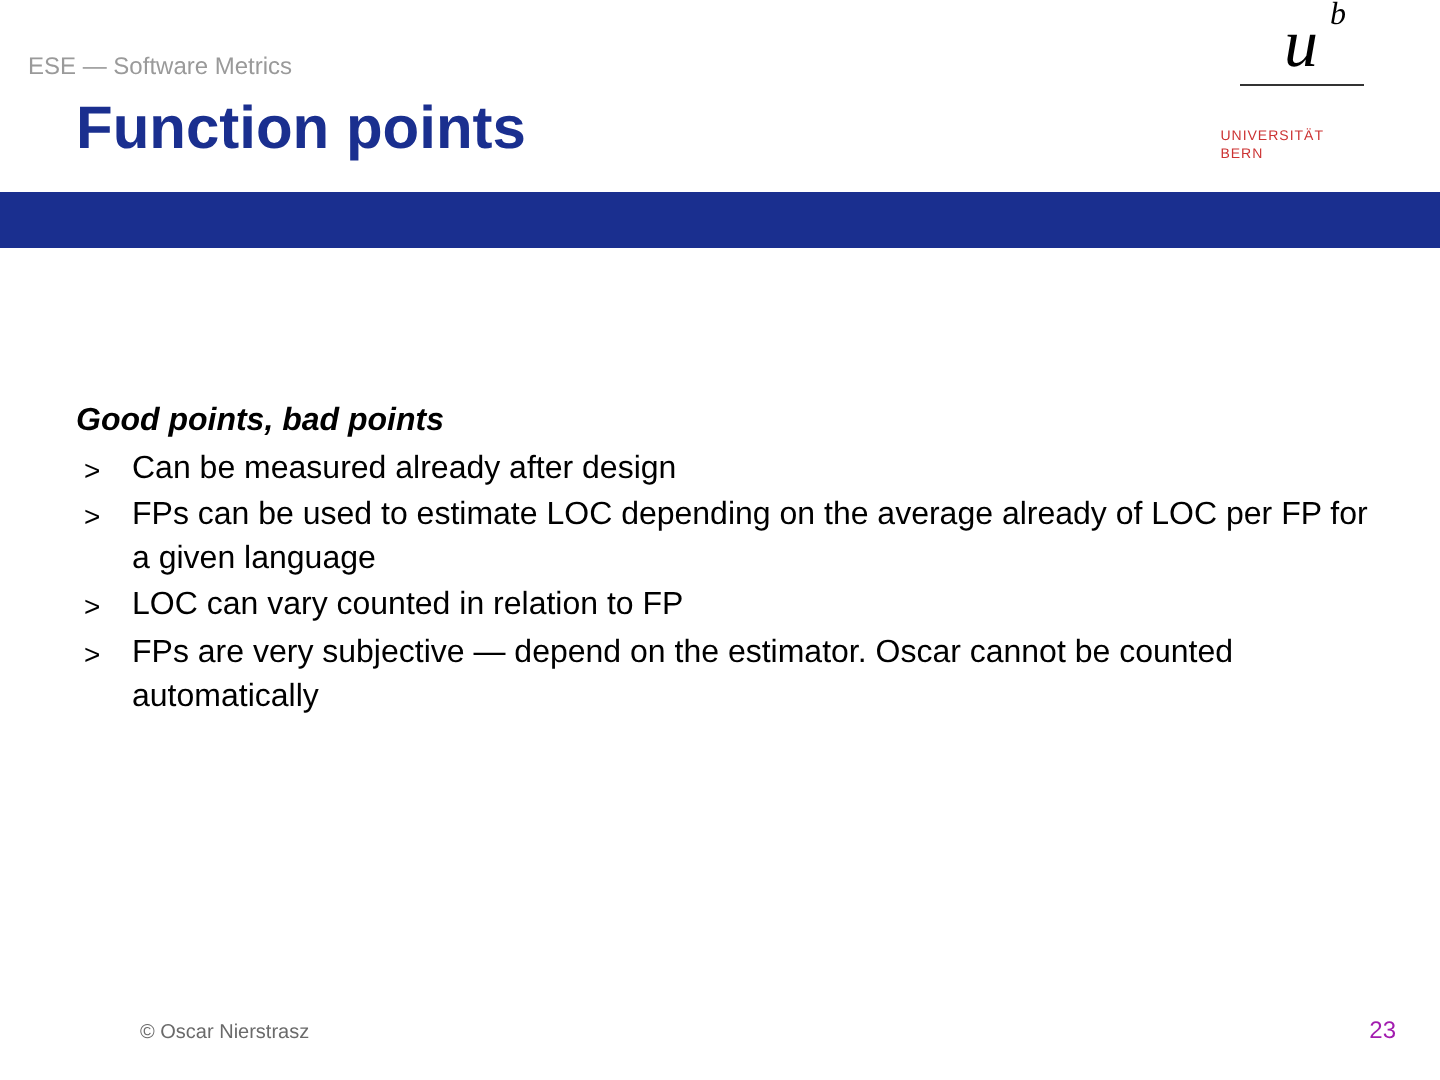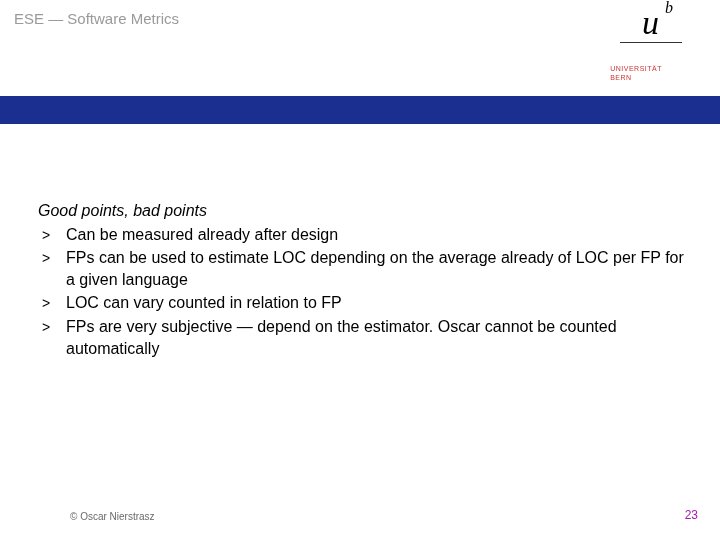--- a/index.html
+++ b/index.html
@@ -1,41 +1,42 @@
 <!DOCTYPE html>
 <html><head>
 <meta charset="utf-8">
 <style>
   * { box-sizing: border-box; margin: 0; padding: 0; }
   html, body { width: 720px; height: 540px; font-family: Arial, Helvetica, sans-serif; background: #fff; overflow: hidden; }
   .slide { position: relative; width: 720px; height: 540px; }
-  .header-label { position: absolute; top: 10px; left: 14px; font-size: 15px; color: #9a9a9a; }
+  .header-label { position: absolute; top: 26px; left: 14px; font-size: 12px; color: #9a9a9a; }
   .title { position: absolute; top: 48px; left: 38px; font-size: 30px; font-weight: bold; color: #1a2f8f; }
   .bar { position: absolute; top: 96px; left: 0; width: 720px; height: 28px; background: #1a2f8f; }
   .logo-box { position: absolute; top: 0; right: 22px; width: 95px; height: 96px; background: #fff; display: flex; flex-direction: column; align-items: center; justify-content: flex-start; padding-top: 6px; }
   .logo-u { font-family: Georgia, 'Times New Roman', serif; font-style: italic; font-size: 34px; color: #000; line-height: 1; position: relative; }
   .logo-b { font-size: 16px; font-style: italic; position: absolute; top: -6px; right: -14px; }
   .logo-line { width: 62px; height: 1px; background: #333; margin-top: 2px; }
   .uni-label { position: absolute; top: 64px; right: 58px; font-size: 7px; color: #c33; line-height: 1.3; text-align: left; letter-spacing: 0.5px; }
   .content { position: absolute; top: 200px; left: 38px; right: 30px; color: #000; font-size: 16px; line-height: 1.35; }
-  .subheading { font-weight: normal; font-style: italic; margin-bottom: 2px; }
+  .subheading { font-weight: bold; font-style: italic; margin-bottom: 2px; }
   .bullets { list-style: none; }
   .bullets li { display: flex; align-items: flex-start; margin-bottom: 2px; }
   .marker { width: 28px; flex-shrink: 0; color: #000; font-size: 14px; padding-left: 4px; padding-top: 2px; }
   .btext { flex: 1; }
   .footer-left { position: absolute; bottom: 18px; left: 38px; font-size: 10px; color: #6a6a6a; margin-left: 32px; }
   .footer-right { position: absolute; bottom: 18px; right: 22px; font-size: 12px; color: #a21caf; }
 </style>
 </head>
 <body>
 
 <div class="slide">
 
   <div class="header-label">ESE — Software Metrics</div>
 
+  <div class="title">Function points</div>
 
   <div class="bar"></div>
 
   <div class="logo-box">
     <div class="logo-u">
       <span>u</span>
       <span class="logo-b">b</span>
     </div>
     <div class="logo-line"></div>
   </div>

